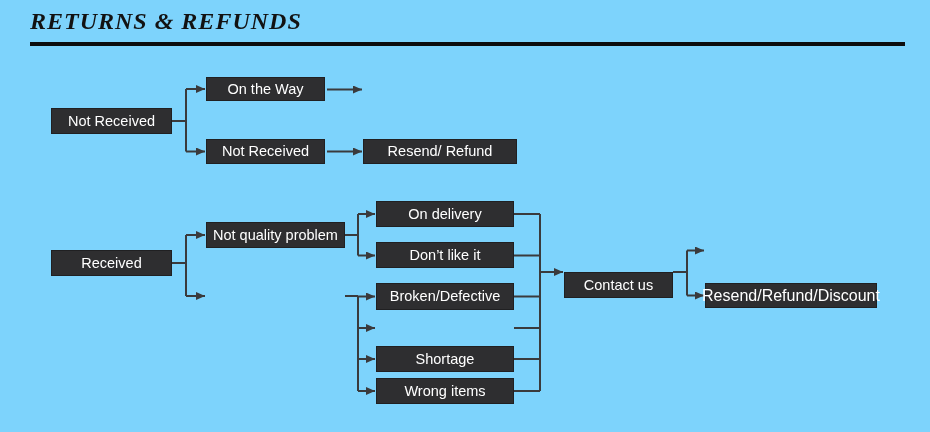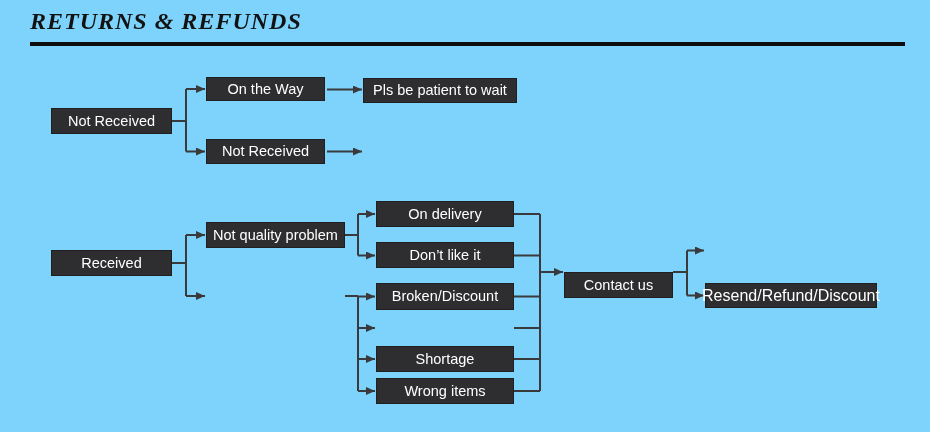--- a/index.html
+++ b/index.html
@@ -70,28 +70,28 @@
     <path d="M358,328 H375" marker-end="url(#arrow)"></path>
     <path d="M358,359 H375" marker-end="url(#arrow)"></path>
     <path d="M358,391 H375" marker-end="url(#arrow)"></path>
     <path d="M540,272 H563" marker-end="url(#arrow)"></path>
     <path d="M687,250.5 H704" marker-end="url(#arrow)"></path>
     <path d="M687,295.5 H704" marker-end="url(#arrow)"></path>
   </svg>
 
   <div class="node" style="left:51px;top:108px;width:121px;height:26px">Not Received</div>
   <div class="node" style="left:206px;top:77px;width:119px;height:24px">On the Way</div>
-  <div class="node" style="left:363px;top:78px;width:154px;height:25px">Pls be patient to wait</div>
   <div class="node" style="left:206px;top:139px;width:119px;height:25px">Not Received</div>
+  <div class="node" style="left:363px;top:139px;width:154px;height:25px">Resend/ Refund</div>
 
   <div class="node" style="left:206px;top:222px;width:139px;height:26px">Not quality problem</div>
   <div class="node" style="left:51px;top:250px;width:121px;height:26px">Received</div>
 
   <div class="node" style="left:376px;top:242px;width:138px;height:26px">Don’t like it</div>
   <div class="node" style="left:376px;top:201px;width:138px;height:26px">On delivery</div>
-  <div class="node" style="left:376px;top:283px;width:138px;height:27px">Broken/Discount</div>
+  <div class="node" style="left:376px;top:283px;width:138px;height:27px">Broken/Defective</div>
   <div class="node" style="left:376px;top:378px;width:138px;height:26px">Wrong items</div>
   <div class="node" style="left:376px;top:346px;width:138px;height:26px">Shortage</div>
 
   <div class="node" style="left:564px;top:272px;width:109px;height:26px">Contact us</div>
   <div class="node" style="left:705px;top:283px;width:172px;height:25px;font-size:16px">Resend/Refund/Discount</div>
 
 </div>
 
 </body></html>

